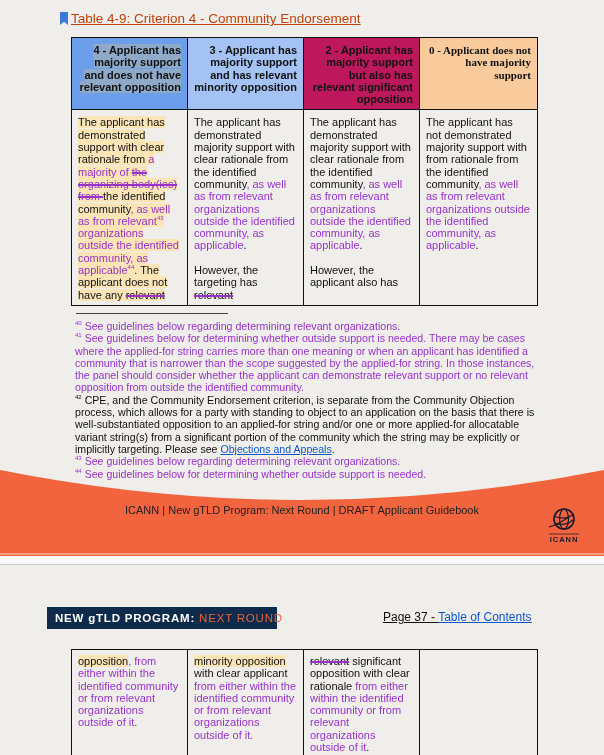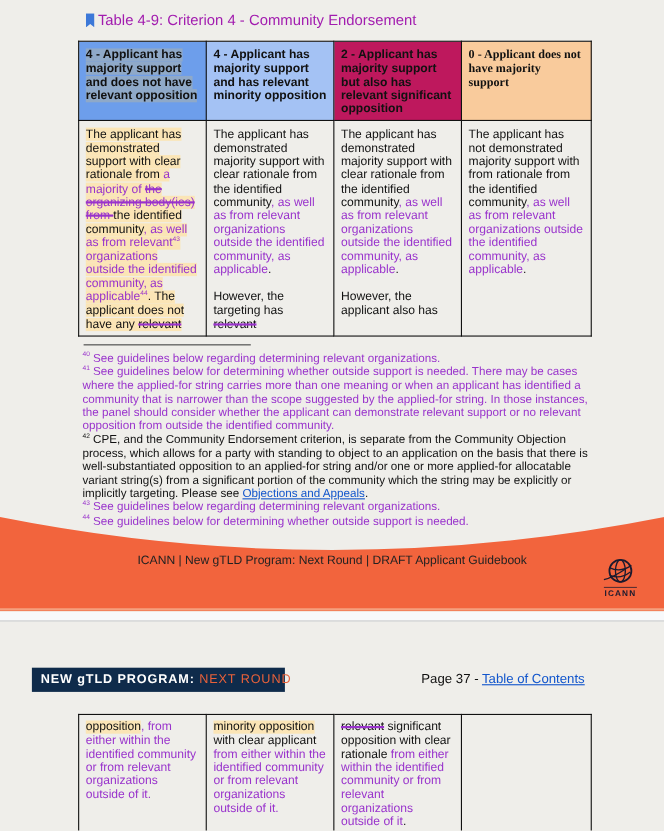--- a/index.html
+++ b/index.html
@@ -1,43 +1,43 @@
 <!DOCTYPE html>
 <html><head>
 <meta charset="utf-8">
 <style>
   html, body { margin:0; padding:0; }
   body { width:604px; height:755px; overflow:hidden; background:#efeeea; font-family:"Liberation Sans", sans-serif; position:relative; color:#111; }
   .page1 { position:absolute; left:0; top:0; width:604px; height:556px; background:#efeeea; overflow:hidden; }
-  .caption { position:absolute; left:78px; top:11px; font-size:13.5px; color:#a21caf; display:flex; align-items:center; }
+  .caption { position:absolute; left:60px; top:11px; font-size:13.5px; color:#c2410c; display:flex; align-items:center;text-decoration:underline; }
   .bookmark { width:8px; height:13px; background:#3c78d8; margin-right:3px; clip-path:polygon(0 0,100% 0,100% 100%,50% 75%,0 100%); display:inline-block; }
   table.crit { position:absolute; left:71px; top:37px; border-collapse:collapse; table-layout:fixed; width:466px; font-size:11px; line-height:12.3px; }
   table.crit td { border:1px solid #111; vertical-align:top; padding:6px 6px 4px 6px; }
-  table.crit th { border:1px solid #111; vertical-align:top; text-align:left; padding:6px 6px 4px 6px; font-weight:bold; font-size:11px; line-height:12.3px; }
+  table.crit th { border:1px solid #111; vertical-align:top; text-align:right; padding:6px 6px 4px 6px; font-weight:bold; font-size:11px; line-height:12.3px; }
   .h4 { background:#6d9eeb; }
   .h4 span { background:#8fa9c8; }
   .h3 { background:#a4c2f4; }
   .h2 { background:#be185d; }
   .h0 { background:#f9cb9c;font-family:Liberation Serif, serif; }
   .hl { background:#fbe5b6; }
   .ins { color:#9933cc; }
   .del { color:#111; text-decoration:line-through; text-decoration-color:#9933cc; text-decoration-thickness:2px; }
   .del.p { color:#9933cc; }
   sup { font-size:6px; vertical-align:top; line-height:6px; }
   .fn-rule { position:absolute; left:76px; top:313px; width:152px; border-top:1px solid #444; }
   .footnotes { position:absolute; left:75px; top:320px; width:462px; font-size:10.6px; line-height:12.3px; }
   .footnotes p { margin:0; }
   .footnotes a { color:#1155cc; text-decoration:underline; }
   .orange { position:absolute; left:0; top:460px; width:604px; height:96px; }
   .footer-text { position:absolute; left:0; width:604px; top:504px; text-align:center; font-size:11px; color:#222; }
   .logo { position:absolute; left:547px; top:505px; width:34px; height:40px; }
   .sep { position:absolute; left:0; top:556px; width:604px; height:8px; background:#f8f9fb; border-bottom:1px solid #c8c8c8; }
-  .banner { position:absolute; left:29px; top:607px; width:230px; height:22px; background:#0f2b4b; color:#fff; font-weight:bold; font-size:11.5px; letter-spacing:0.8px; line-height:22px; padding-left:8px; box-sizing:border-box; white-space:nowrap; }
+  .banner { position:absolute; left:47px; top:607px; width:230px; height:22px; background:#0f2b4b; color:#fff; font-weight:bold; font-size:11.5px; letter-spacing:0.8px; line-height:22px; padding-left:8px; box-sizing:border-box; white-space:nowrap; }
   .banner .nr { color:#e8613a; font-weight:normal; }
-  .pageno { position:absolute; left:383px; top:610px; font-size:12px; color:#111; }
+  .pageno { position:absolute; left:383px; top:610px; font-size:12px; color:#111;text-decoration:underline; }
   .pageno a { color:#1155cc; text-decoration:underline; }
   table.crit2 { position:absolute; left:71px; top:649px; border-collapse:collapse; table-layout:fixed; width:466px; font-size:11px; line-height:12.3px; }
   table.crit2 td { border:1px solid #111; vertical-align:top; padding:5px 6px 4px 6px; height:82px; }
 </style>
 </head>
 <body>
 
 <div class="page1">
   <div class="caption">
     <span class="bookmark"></span>
@@ -47,21 +47,21 @@
   <table class="crit">
     <colgroup>
         <col style="width:116px">
         <col style="width:116px">
         <col style="width:116px">
         <col style="width:118px">
       </colgroup>
     <tbody>
         <tr>
       <th class="h4"><span>4 - Applicant has majority support and does not have relevant opposition</span></th>
-      <th class="h3">4 - Applicant has majority support and has relevant minority opposition</th>
+      <th class="h3">3 - Applicant has majority support and has relevant minority opposition</th>
       <th class="h2">2 - Applicant has majority support but also has relevant significant opposition</th>
       <th class="h0">0 - Applicant does not have majority support</th>
     </tr>
     <tr>
       <td style="height:172px">
         <span class="hl"><span>The applicant has demonstrated support with clear rationale from </span><span class="ins">a majority of </span><span class="del p">the organizing body(ies) from </span><span>the identified community</span><span class="ins">, as well as from relevant</span><sup class="ins">43</sup><span class="ins"> organizations outside the identified community, as applicable</span><sup class="ins">44</sup><span>. The applicant does not have any </span><span class="del">relevant</span></span>
       </td>
       <td>
         <span>The applicant has demonstrated majority support with clear rationale from the identified community</span><span class="ins">, as well as from relevant organizations outside the identified community, as applicable</span><span>.</span><br><br><span>However, the targeting has </span><span class="del">relevant</span>
       </td>

